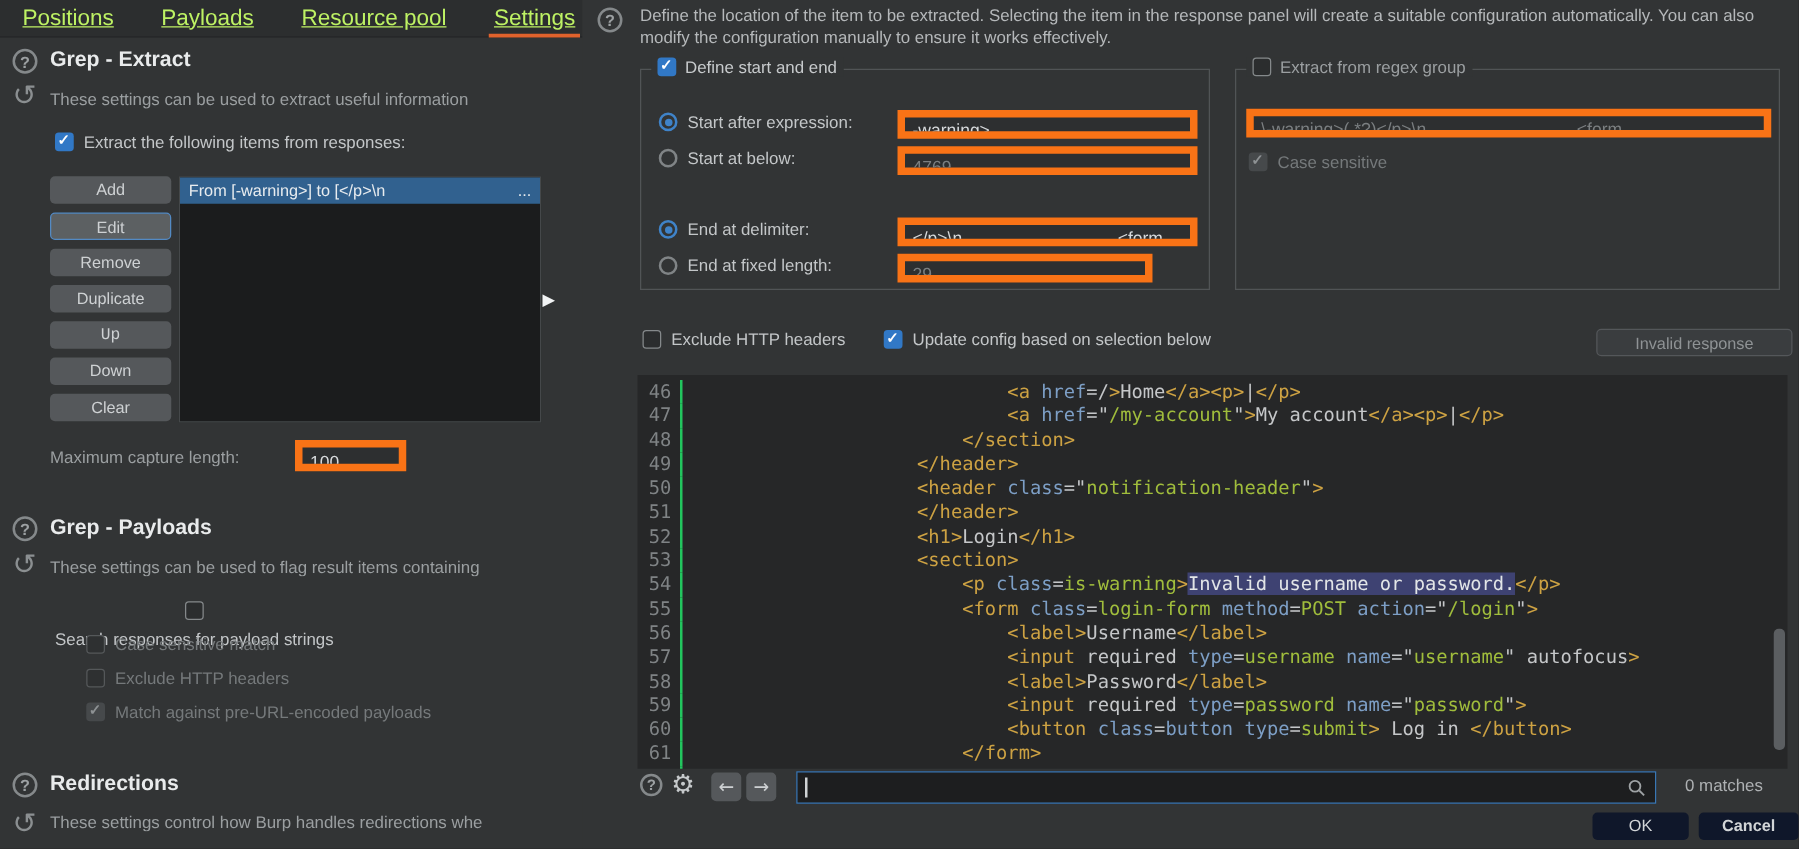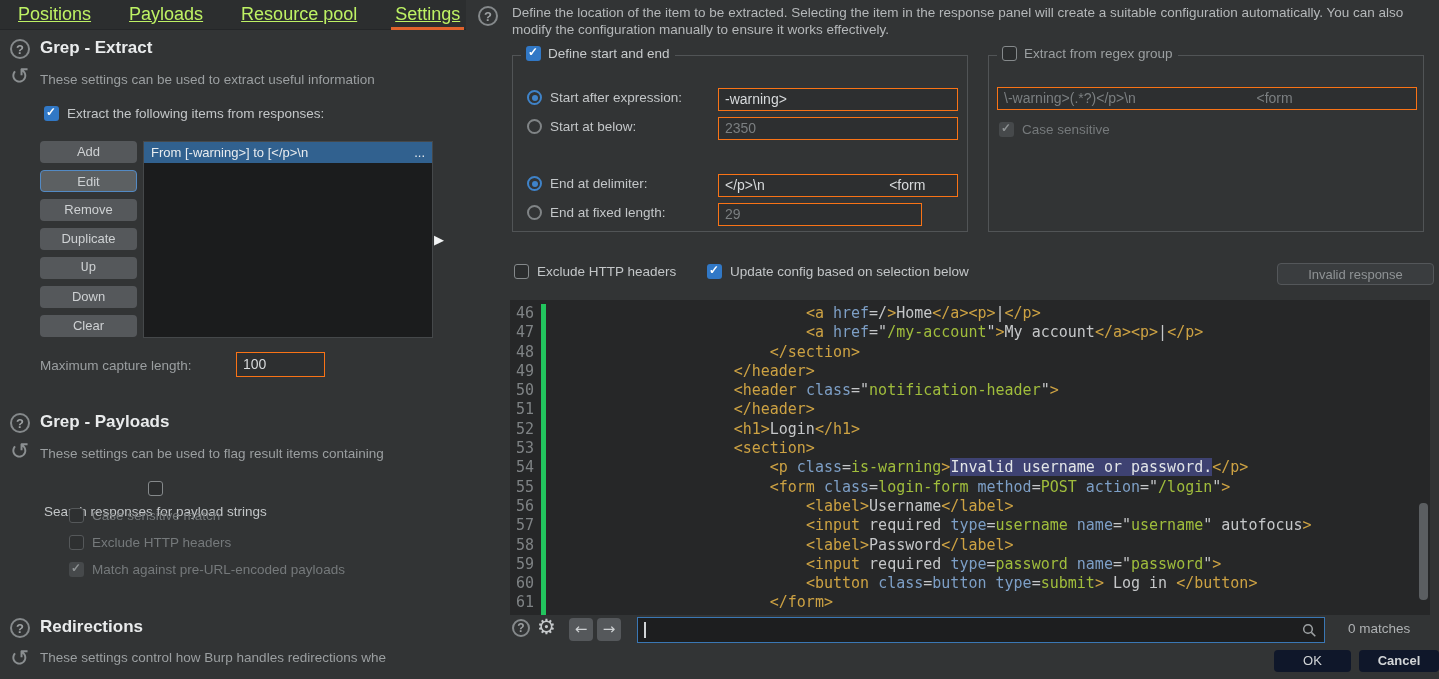--- a/index.html
+++ b/index.html
@@ -29,21 +29,21 @@
   .cb.dis-on::after { content:"✓"; position:absolute; left:2px; top:-1px; color:#8e9294; font-size:12px; font-weight:bold; }
   .cbrow { position:absolute; display:flex; align-items:center; gap:8px; font-size:13.5px; color:#c3c6c8; white-space:nowrap; }
   .cbrow.disabled { color:#75797b; }
 
   .btn { position:absolute; width:97px; height:22px; background:#55585b; border:none; border-radius:4px; color:#ced1d3; font-size:13px; font-family:"Liberation Sans", sans-serif; text-align:center; line-height:22px; }
   .btn.focused { background:#5c6062; border:1px solid #538ac4; }
 
   .listbox { position:absolute; left:143px; top:141px; width:290px; height:197px; background:#1b1c1d; border:1px solid #45484a; }
   .listrow { height:21px; background:#31618f; color:#e8ecef; font-size:13px; display:flex; justify-content:space-between; align-items:center; padding:0 7px; white-space:pre; }
 
-  .field { background:#2d2f30; border:1px solid #f97316; color:#d7dadc; font-size:14px; line-height:20px; padding:0 6px; white-space:pre; overflow:hidden; }
+  .field { background:#2d2f30; border:6px solid #f97316; color:#d7dadc; font-size:14px; line-height:20px; padding:0 6px; white-space:pre; overflow:hidden; }
   .field.dim { color:#7b7f81; }
 
   .divider-arrow { position:absolute; left:434px; top:232px; color:#f2f4f5; font-size:13px; }
 
   
   .dialog { position:absolute; left:466px; top:0; width:973px; height:679px; background:#323435; }
   .help-icon { position:absolute; left:12px; top:6px; }
   .help-text { position:absolute; left:46px; top:5px; width:912px; font-size:13.5px; line-height:16.5px; color:#b5b8ba; }
 
   .group { position:absolute; border:1px solid #515456; }
@@ -54,21 +54,21 @@
   .radio.sel { border-color:#3f83c9; }
   .radio.sel::after { content:""; position:absolute; left:2.5px; top:2.5px; width:6px; height:6px; border-radius:50%; background:#3f83c9; }
   .radiorow { position:absolute; display:flex; align-items:center; gap:8px; font-size:13.5px; color:#c3c6c8; white-space:nowrap; }
 
   .dlgbtn { position:absolute; height:22px; background:#0f172a; border:none; border-radius:4px; color:#d2d5d7; font-size:13px; font-family:"Liberation Sans", sans-serif; line-height:22px; text-align:center; }
   .dlgbtn.ghost { background:#3a3d3f; border:1px solid #54575a; color:#8f9395; }
 
   
   .code-panel { position:absolute; left:44px; top:300px; width:920px; height:315px; background:#262728; overflow:hidden; padding-top:4px; }
   .code-line { display:flex; height:19.3px; font-family:"DejaVu Sans Mono", monospace; font-size:15px; line-height:19.3px; }
-  .ln { width:36px; flex:none; text-align:right; padding-right:7px; color:#7f8385; border-right:5px solid #22c55e; }
+  .ln { width:36px; flex:none; text-align:right; padding-right:7px; color:#7f8385; border-right:2px solid #22c55e; }
   .lc { padding-left:7px; white-space:pre; }
   .tok-t { color:#cda243; }
   .tok-a { color:#7d9fc6; }
   .tok-v { color:#a0bd3c; }
   .tok-p { color:#c5c7c9; }
   .tok-h { color:#e2e5e7; background:#3e4272; }
   .vthumb { position:absolute; right:2px; top:203px; width:9px; height:97px; background:#5b5e61; border-radius:4px; }
 
   
   .iconbtn { position:absolute; width:24px; height:23px; background:#55585b; border:none; border-radius:4px; color:#cdd0d2; font-size:15px; line-height:23px; text-align:center; font-family:"DejaVu Sans", sans-serif; }
@@ -161,21 +161,21 @@
       </div>
       <div class="radiorow" style="left:14px;top:34px;">
         <span class="radio sel"></span>
         <span>Start after expression:</span>
       </div>
       <div class="field" style="position:absolute;left:205px;top:32px;width:240px;height:23px;line-height:21px;">-warning&gt;</div>
       <div class="radiorow" style="left:14px;top:63px;">
         <span class="radio"></span>
         <span>Start at below:</span>
       </div>
-      <div class="field dim" style="position:absolute;left:205px;top:61px;width:240px;height:23px;line-height:21px;">2350</div>
+      <div class="field dim" style="position:absolute;left:205px;top:61px;width:240px;height:23px;line-height:21px;">4769</div>
       <div class="radiorow" style="left:14px;top:120px;">
         <span class="radio sel"></span>
         <span>End at delimiter:</span>
       </div>
       <div class="field" style="position:absolute;left:205px;top:118px;width:240px;height:23px;line-height:21px;">&lt;/p&gt;\n                                &lt;form</div>
       <div class="radiorow" style="left:14px;top:149px;">
         <span class="radio"></span>
         <span>End at fixed length:</span>
       </div>
       <div class="field dim" style="position:absolute;left:205px;top:147px;width:204px;height:23px;line-height:21px;">29</div>

